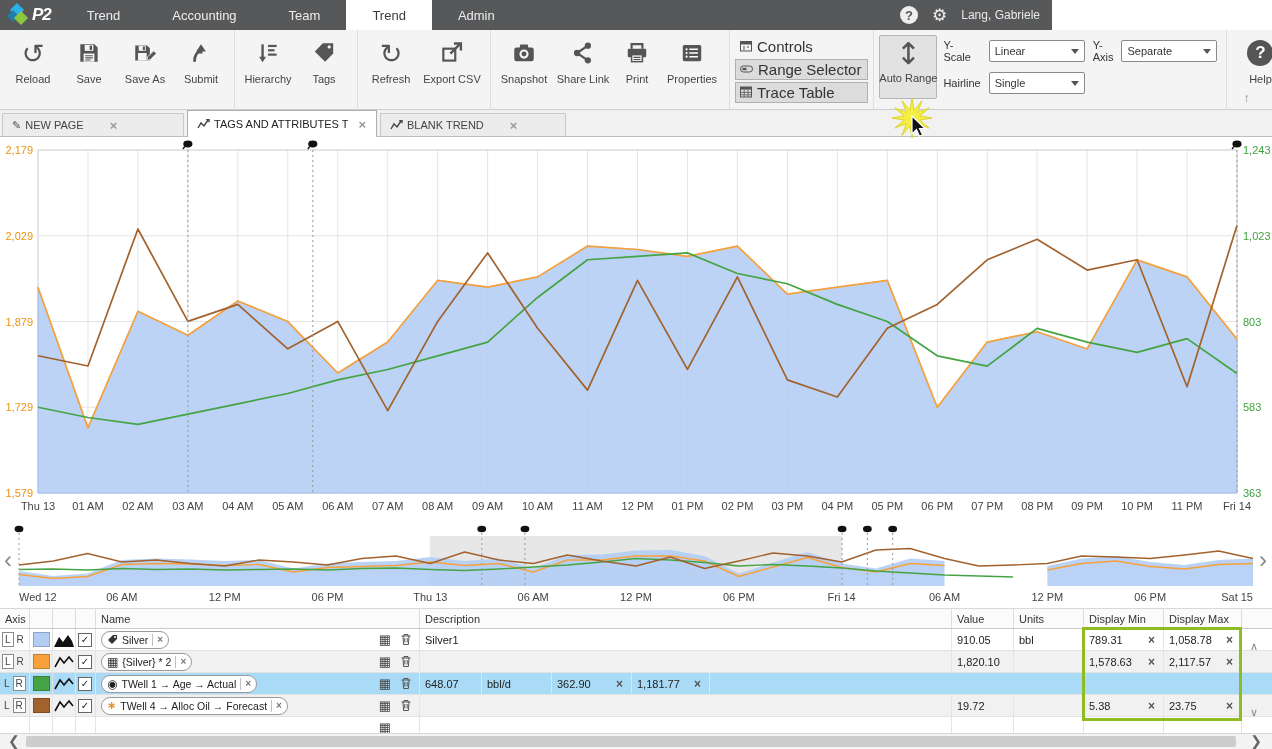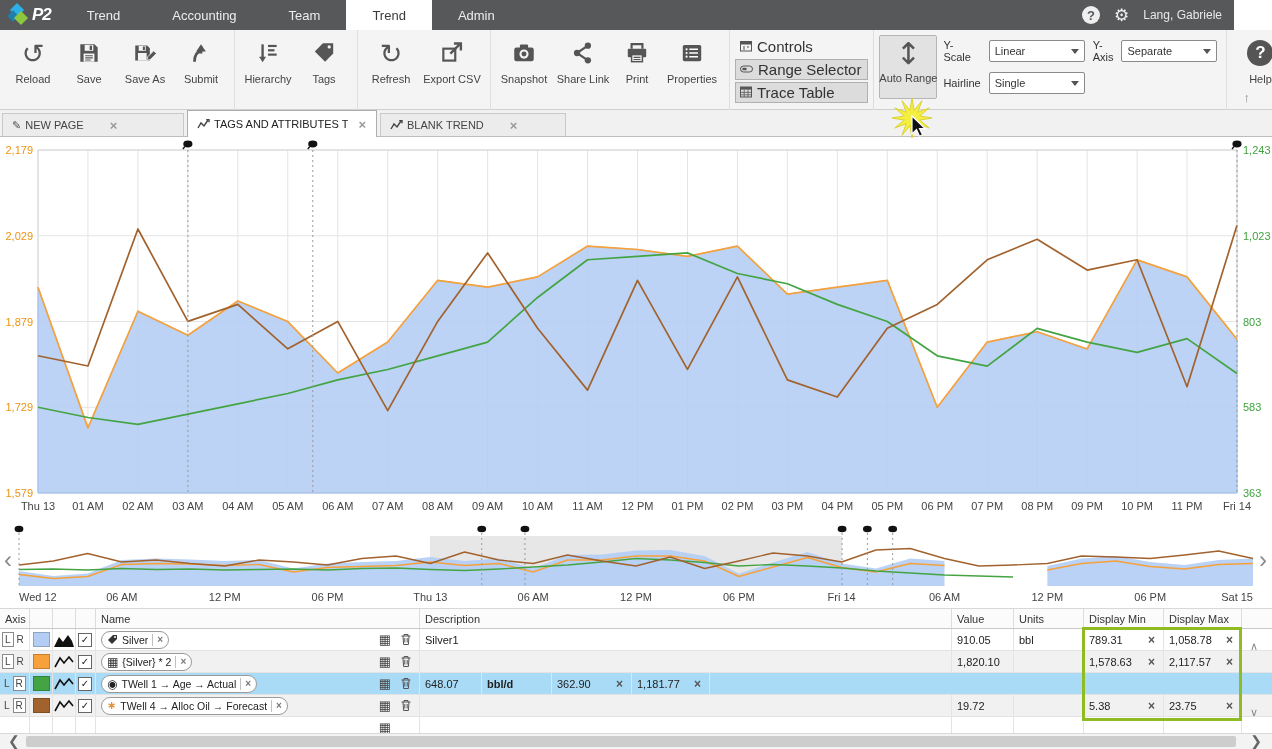--- a/index.html
+++ b/index.html
@@ -1,19 +1,19 @@
 <!DOCTYPE html>
 <html><head>
 <meta charset="utf-8">
 <style>
   html,body{margin:0;padding:0;background:#fff;}
   .app{position:relative;width:1272px;height:749px;overflow:hidden;
        font-family:"Liberation Sans","DejaVu Sans",sans-serif;color:#333;background:#fff;}
   
-  .topnav{position:absolute;top:0;left:0;width:1234px;height:30px;background:#57585a;
+  .topnav{position:absolute;top:0;left:0;width:1052px;height:30px;background:#57585a;
           display:flex;align-items:stretch;color:#ededed;font-size:13px;}
   .logo{display:flex;align-items:center;padding:0 10px 0 8px;}
   .diam{position:relative;width:22px;height:22px;margin-right:2px;}
   .diam i{position:absolute;width:10px;height:10px;transform:rotate(45deg);display:block;}
   .diam .d1{background:#2bb0e8;left:4px;top:1px;}
   .diam .d2{background:#8dc63f;left:8px;top:9px;}
   .diam .d3{background:#1f7fae;left:1px;top:8px;width:8px;height:8px;}
   .logo b{font-size:17px;font-style:italic;color:#fff;letter-spacing:-1px;}
   .navitem{display:flex;align-items:center;padding:0 26px;cursor:pointer;}
   .navitem.active{background:#fff;color:#3b3b3b;}
@@ -623,21 +623,21 @@
             </span>
             <span style="flex: 1 1 0%;"></span>
             <span class="rowbtn" style="font-size: 13px; margin-right: 9px; font-family: &quot;DejaVu Sans&quot;, sans-serif;">▦</span>
             <span class="rowbtn" style="margin-right: 7px;">
               <svg width="12" height="13" viewBox="0 0 12 13">
                 <path d="M1.5 3h9M4 3V1.5h4V3M3 3l.6 8.5h4.8L9 3M4.8 5v4.5M7.2 5v4.5" stroke="#555" stroke-width="1" fill="none"></path>
               </svg>
             </span>
           </div>
           <div class="tt-cell" style="width: 62px;">648.07</div>
-          <div class="tt-cell" style="width: 70px; font-weight: bold;">bbl/d</div>
+          <div class="tt-cell" style="width: 70px;">bbl/d</div>
           <div class="tt-cell" style="width: 80px; justify-content: space-between;">
             <span>362.90</span>
             <span class="xbtn">×</span>
           </div>
           <div class="tt-cell" style="width: 78px; justify-content: space-between;">
             <span>1,181.77</span>
             <span class="xbtn">×</span>
           </div>
         </div>
         <div class="tt-row alt">

